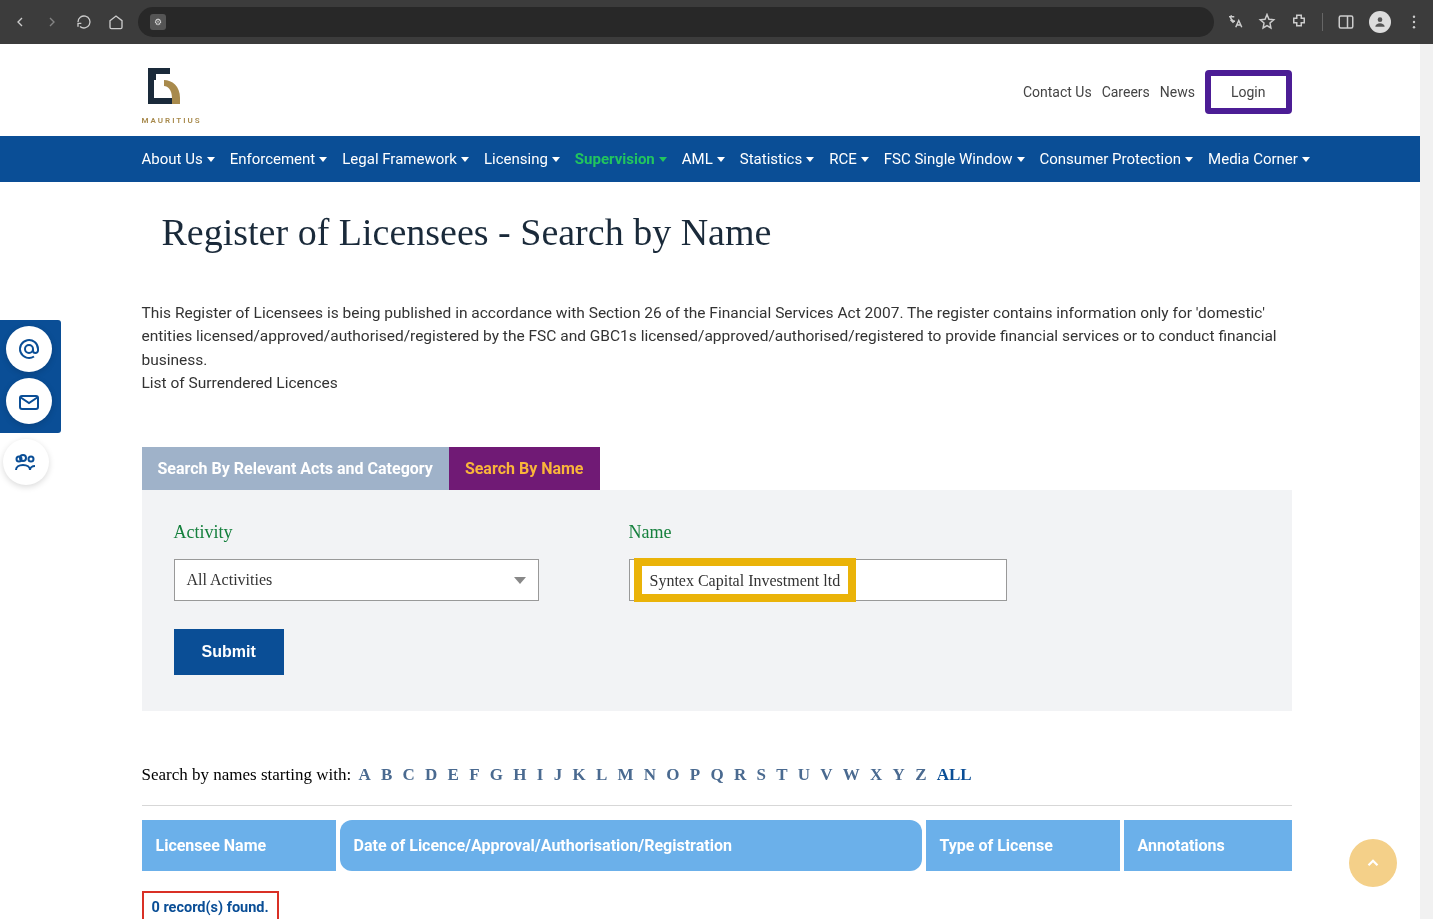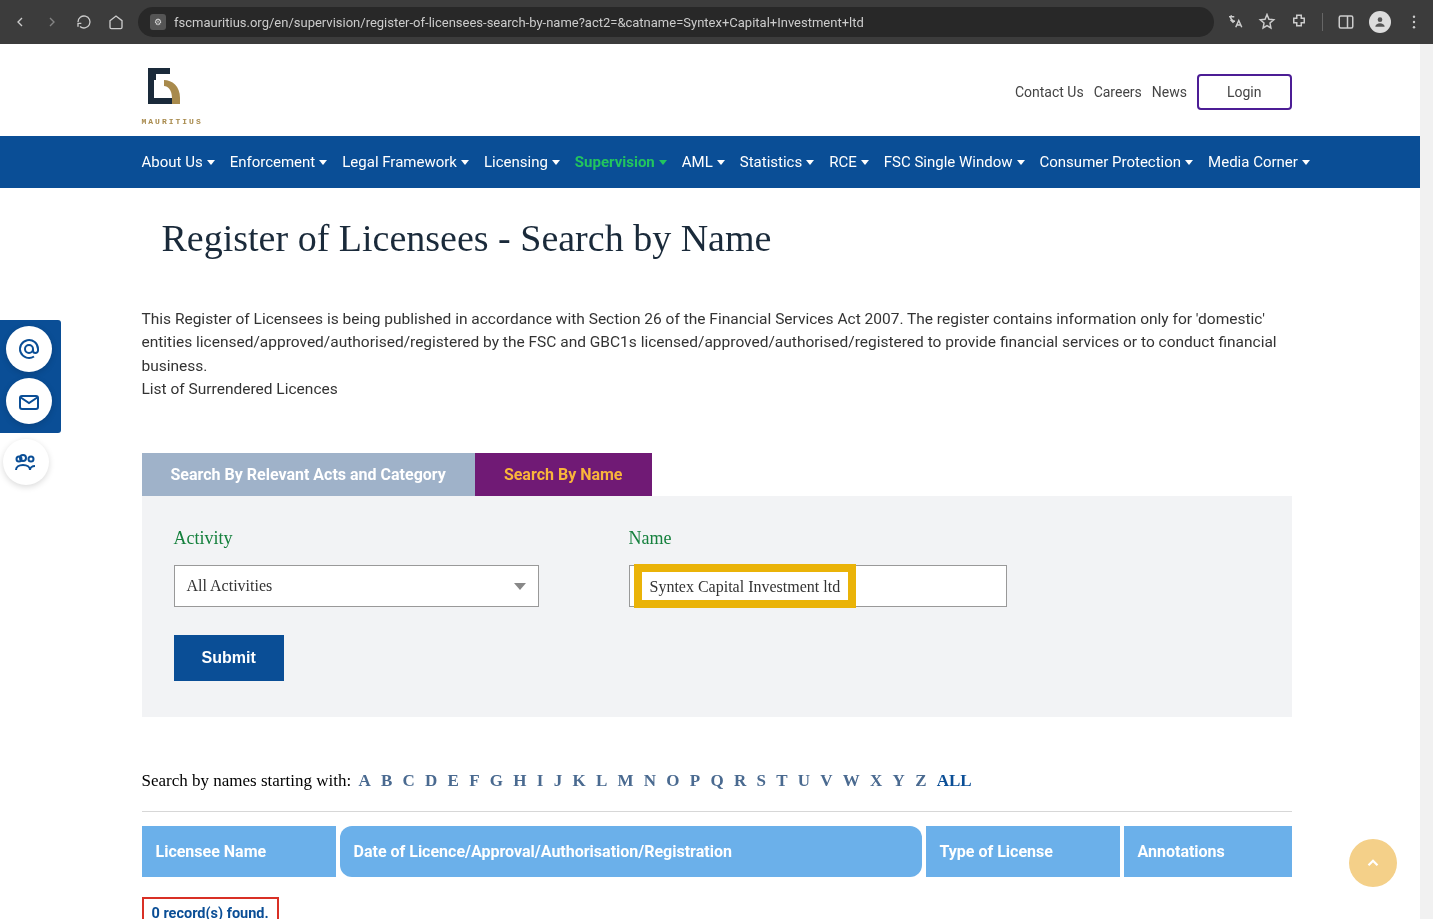--- a/index.html
+++ b/index.html
@@ -16,45 +16,45 @@
 .chrome-icon { width: 18px; height: 18px; display: flex; align-items: center; justify-content: center; color: #ccc; }
 .chrome-sep { width: 1px; height: 18px; background: #666; }
 .profile-circle { width: 22px; height: 22px; border-radius: 50%; background: #ddd; display: flex; align-items: center; justify-content: center; }
 
 
 .page-wrap { position: relative; }
 .scroll-track { position: absolute; right: 0; top: 0; bottom: 0; width: 13px; background: #f1f1f1; }
 
 
 .top-header { max-width: 1150px; margin: 0 auto; padding: 18px 0 14px; display: flex; align-items: center; justify-content: space-between; }
-.logo { width: 50px; height: 60px; position: relative; font-family: Liberation Mono, monospace; }
+.logo { width: 50px; height: 60px; position: relative; }
 .logo svg { width: 50px; height: 48px; }
 .logo-text { font-size: 8px; color: #a88a4c; letter-spacing: 2px; margin-top: 2px; font-weight: 600; }
 .top-links { display: flex; gap: 10px; align-items: center; font-size: 14px; }
 .top-links a { color: #444; text-decoration: none; }
-.login-btn { border: 2px solid #4c1d95; color: #0e4a8f; padding: 8px 28px; border-radius: 4px; text-decoration: none; }
-
-
-.main-nav { background: #0a4e96; height: 52px; display: flex; align-items: center; justify-content: center; }
+.login-btn { border: 6px solid #4c1d95; color: #0e4a8f; padding: 8px 20px; border-radius: 4px; text-decoration: none; }
+
+
+.main-nav { background: #0a4e96; height: 46px; display: flex; align-items: center; justify-content: center; }
 .main-nav-inner { width: 1150px; display: flex; gap: 15px; color: #fff; font-size: 15px; }
 .nav-item { color: #fff; text-decoration: none; display: flex; align-items: center; gap: 4px; white-space: nowrap; }
 .nav-item.active { color: #22c55e; font-weight: bold; }
 .caret { width: 0; height: 0; border-left: 4px solid transparent; border-right: 4px solid transparent; border-top: 5px solid currentColor; }
 
 
 .page-title { max-width: 1150px; margin: 0 auto; padding: 28px 20px 0; font-family: Georgia, "Times New Roman", serif; font-size: 38px; color: #1a2a3a; font-weight: 500; }
 
 
 .intro { max-width: 1150px; margin: 0 auto; padding: 48px 0 16px; font-size: 15.5px; line-height: 1.5; color: #333; }
 .intro a { color: #333; text-decoration: none; }
 
 
 .tabs-area { max-width: 1150px; margin: 36px auto 0; }
 .tabs { display: flex; }
-.tab { padding: 12px 29px; font-size: 16px; font-weight: 700; color: #fff; cursor: pointer; }
+.tab { padding: 12px 16px; font-size: 16px; font-weight: 700; color: #fff; cursor: pointer; }
 .tab.inactive { background: #9fb2c9; }
 .tab.active { background: #701a75; color: #f9b53a; }
 
 
 .form-panel { background: #f2f3f5; padding: 32px 32px 36px; }
 .form-row { display: flex; gap: 90px; }
 .form-group { display: flex; flex-direction: column; gap: 16px; }
 .form-label { font-family: Georgia, "Times New Roman", serif; font-size: 18px; color: #15803d; }
 .select-wrap { width: 365px; height: 42px; border: 1px solid #999; background: #fff; display: flex; align-items: center; padding: 0 12px; justify-content: space-between; font-family: Georgia, serif; font-size: 16px; color: #333; }
 .select-caret { width: 0; height: 0; border-left: 6px solid transparent; border-right: 6px solid transparent; border-top: 7px solid #888; }
@@ -110,21 +110,20 @@
         <path d="M3 19v-5h5"></path>
       </svg>
   </div>
   <div class="chrome-btn">
     <svg viewBox="0 0 24 24" fill="none" stroke="currentColor" stroke-width="2">
         <path d="M3 10l9-7 9 7v10a2 2 0 0 1-2 2H5a2 2 0 0 1-2-2z"></path>
       </svg>
   </div>
   <div class="url-bar">
     <div class="site-icon">⚙</div>
-    <span class="url-text">fscmauritius.org/en/supervision/register-of-licensees-search-by-name?act2=&amp;catname=Syntex+Capital+Investment+ltd</span>
   </div>
   <div class="chrome-right">
     <div class="chrome-icon">
       <svg viewBox="0 0 24 24" fill="none" stroke="currentColor" stroke-width="2">
           <path d="M4 5h7M7 3v2M6 5c0 3 3 6 6 6M10 13l-4-4M13 19l4-9 4 9M14.5 16h5"></path>
         </svg>
     </div>
     <div class="chrome-icon">
       <svg viewBox="0 0 24 24" fill="none" stroke="currentColor" stroke-width="2">
           <path d="M12 2l2.6 6.3L21 9l-5 4.4L17.2 20 12 16.8 6.8 20 8 13.4 3 9l6.4-.7z"></path>

